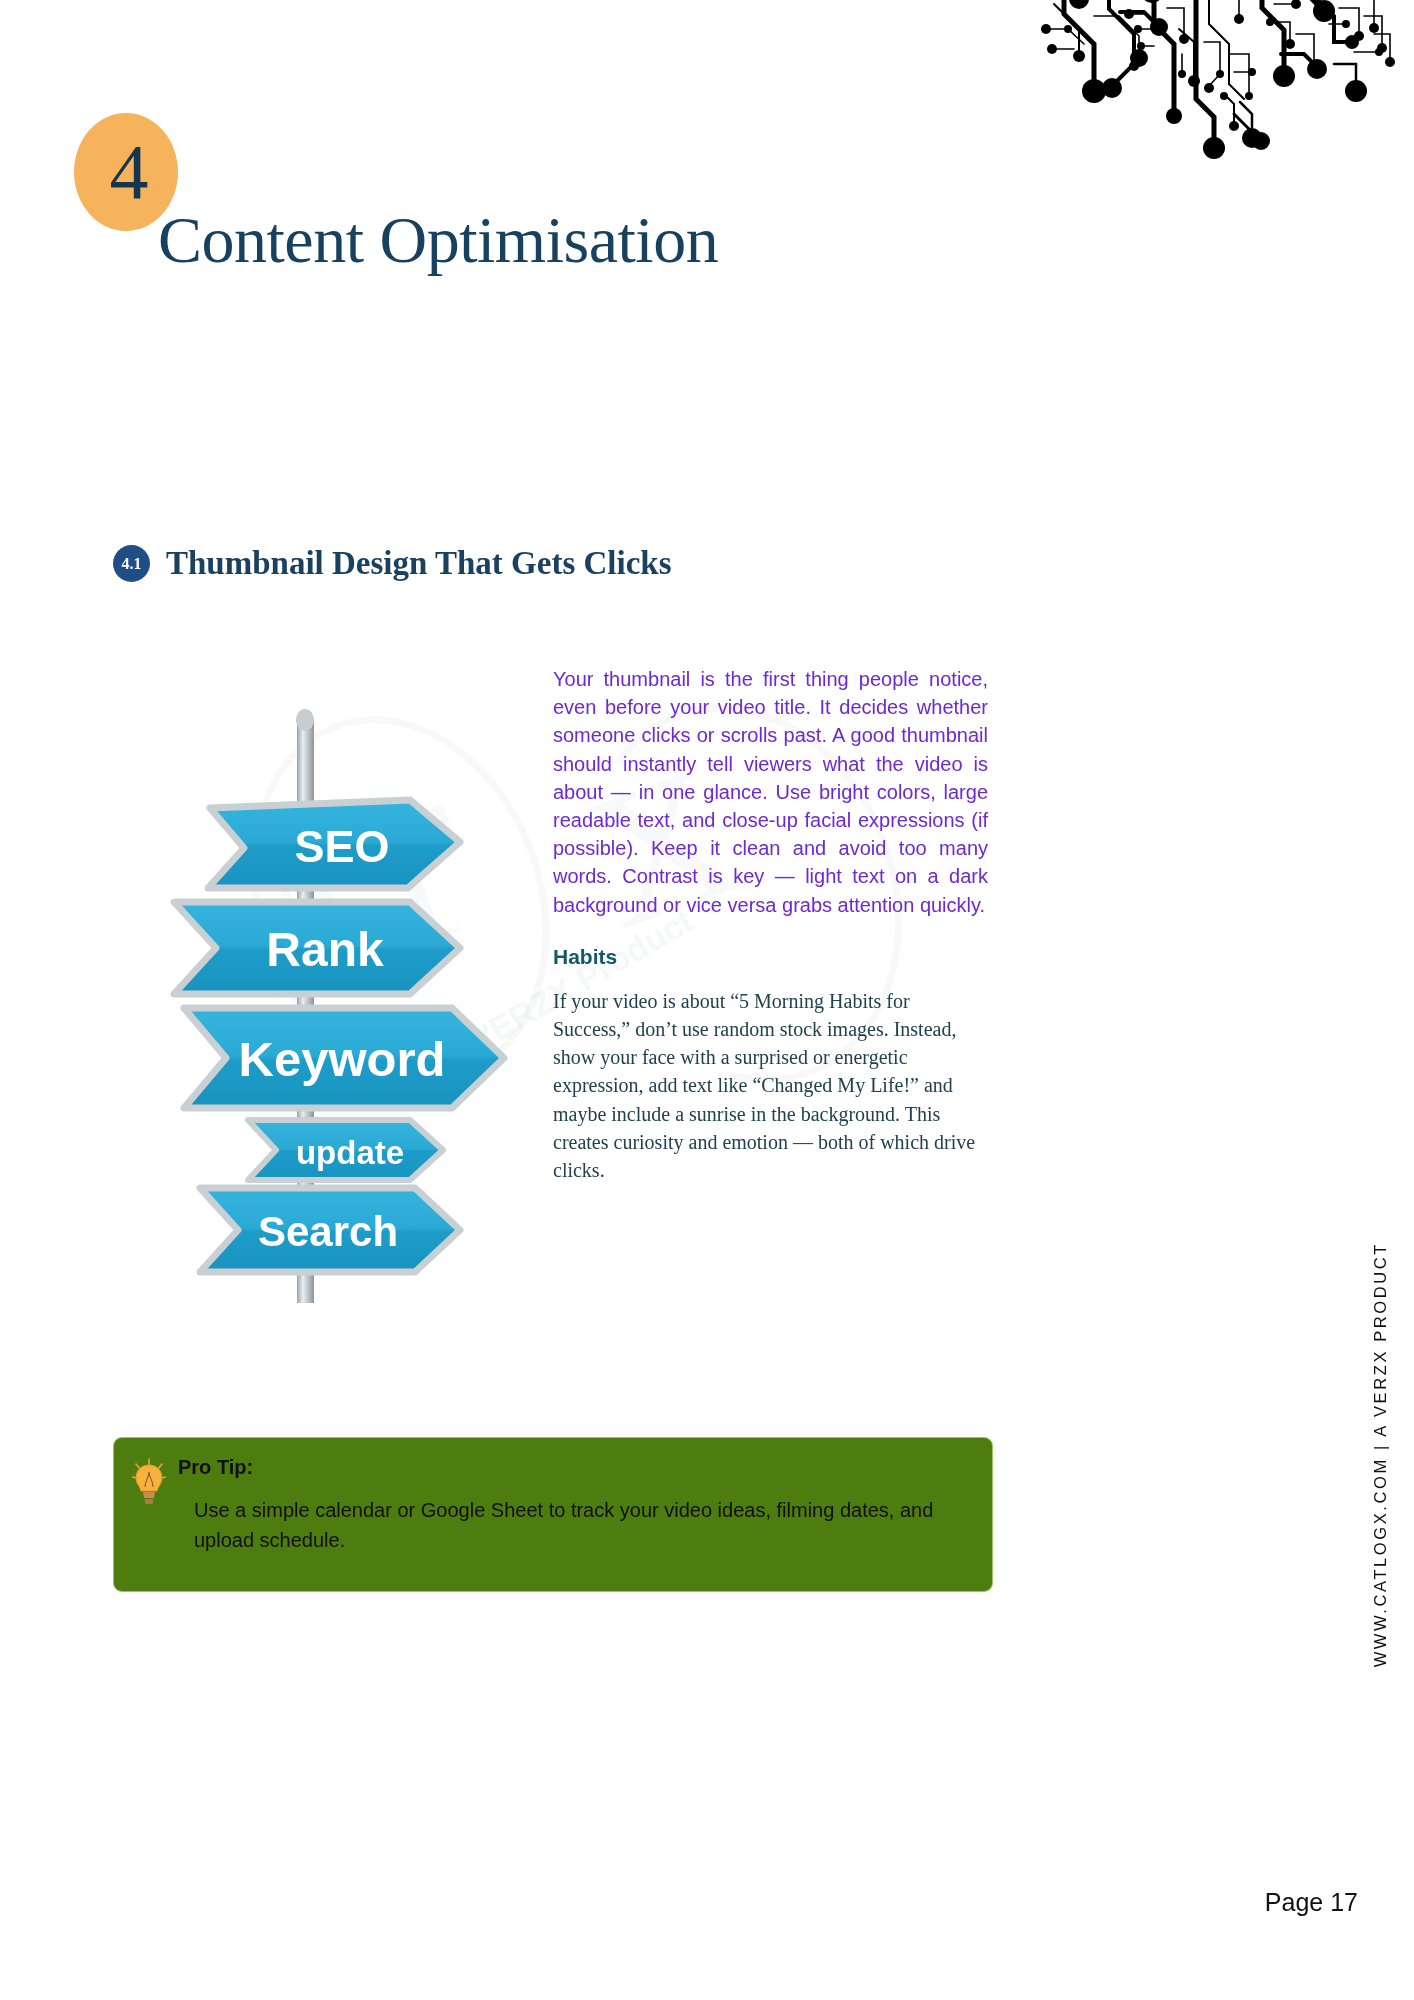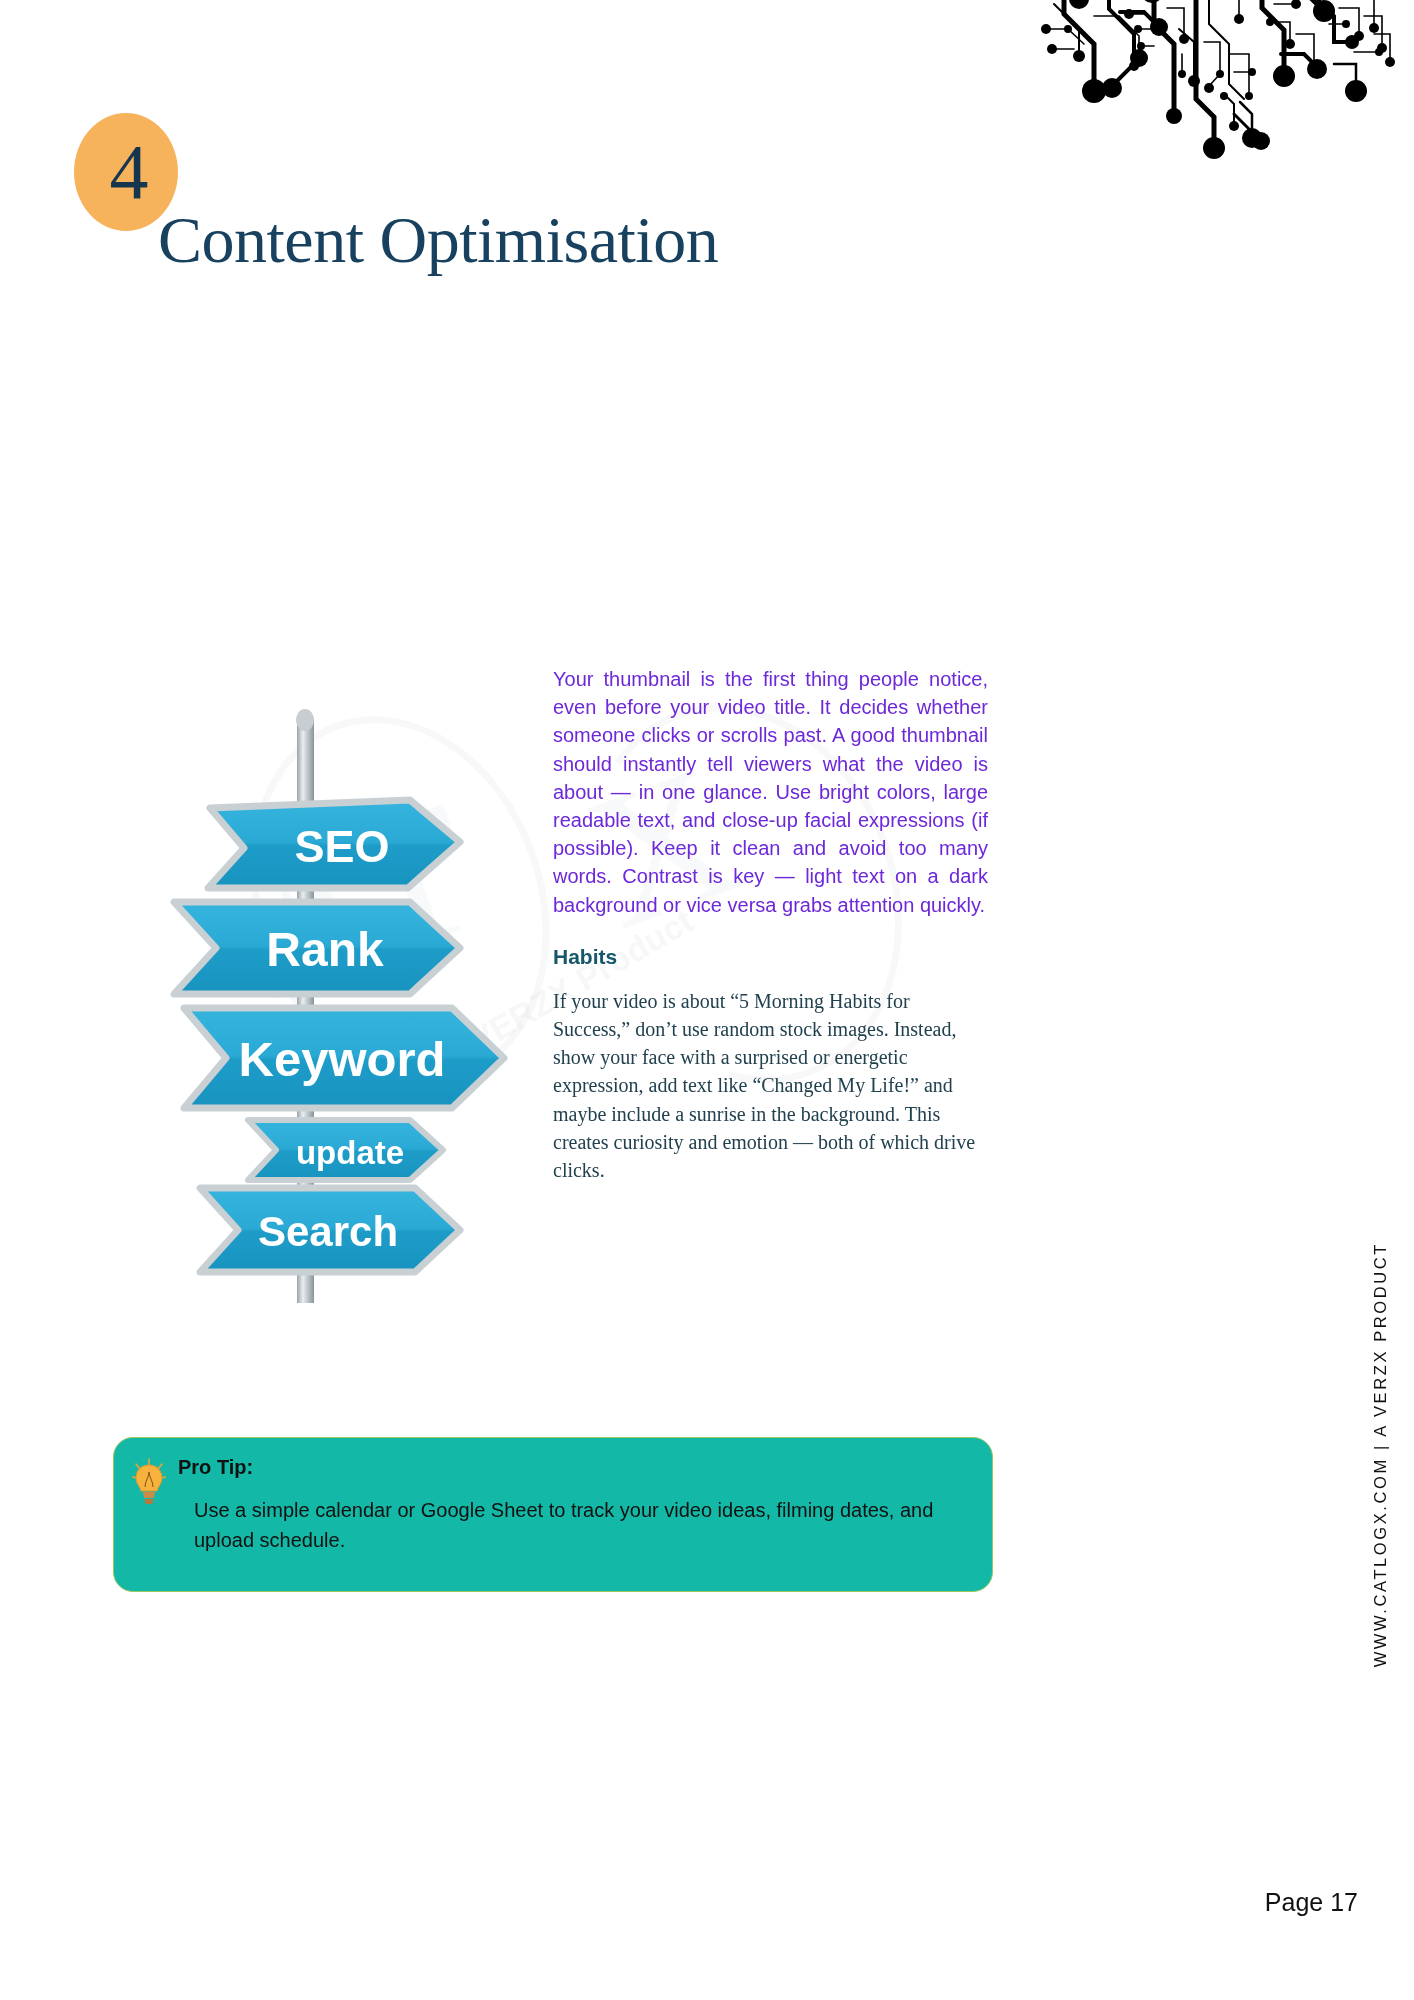--- a/index.html
+++ b/index.html
@@ -156,23 +156,23 @@
     font-family: Liberation Serif, serif;
   }
 
   
   .protip {
     position: absolute;
     left: 113px;
     top: 1437px;
     width: 880px;
     min-height: 110px;
-    background: #14b8a6;
+    background: #4d7c0f;
     border: 1.6px solid #96C95F;
-    border-radius: 20px;
+    border-radius: 9px;
     box-sizing: border-box;
     padding: 18px 18px 20px 18px;
     display: flex;
     gap: 12px;
   }
   .bulb {
     flex: 0 0 auto;
     width: 34px;
     height: 48px;
     margin-top: 2px;
@@ -324,20 +324,24 @@
     </g>
     <g opacity="0.16" fill="#9aa4aa" font-family="Liberation Sans, sans-serif" font-size="34" font-weight="bold">
       <text x="300" y="470" transform="rotate(-30 300 470)">A VERZX Product</text>
     </g>
   </svg>
 
   <div class="chapter-badge"></div>
   <div class="chapter-number">4</div>
   <h1 class="chapter-title">Content Optimisation</h1>
 
+  <div class="section-row">
+    <div class="section-badge">4.1</div>
+    <div class="section-title">Thumbnail Design That Gets Clicks</div>
+  </div>
 
   <svg class="signpost" viewBox="0 0 380 620">
     <defs>
       <linearGradient id="sg" x1="0" y1="0" x2="0" y2="1">
         <stop offset="0%" stop-color="#35B5DE"></stop>
         <stop offset="48%" stop-color="#2AA9D4"></stop>
         <stop offset="52%" stop-color="#1E9CC8"></stop>
         <stop offset="100%" stop-color="#1893C0"></stop>
       </linearGradient>
       <linearGradient id="pole" x1="0" y1="0" x2="1" y2="0">

